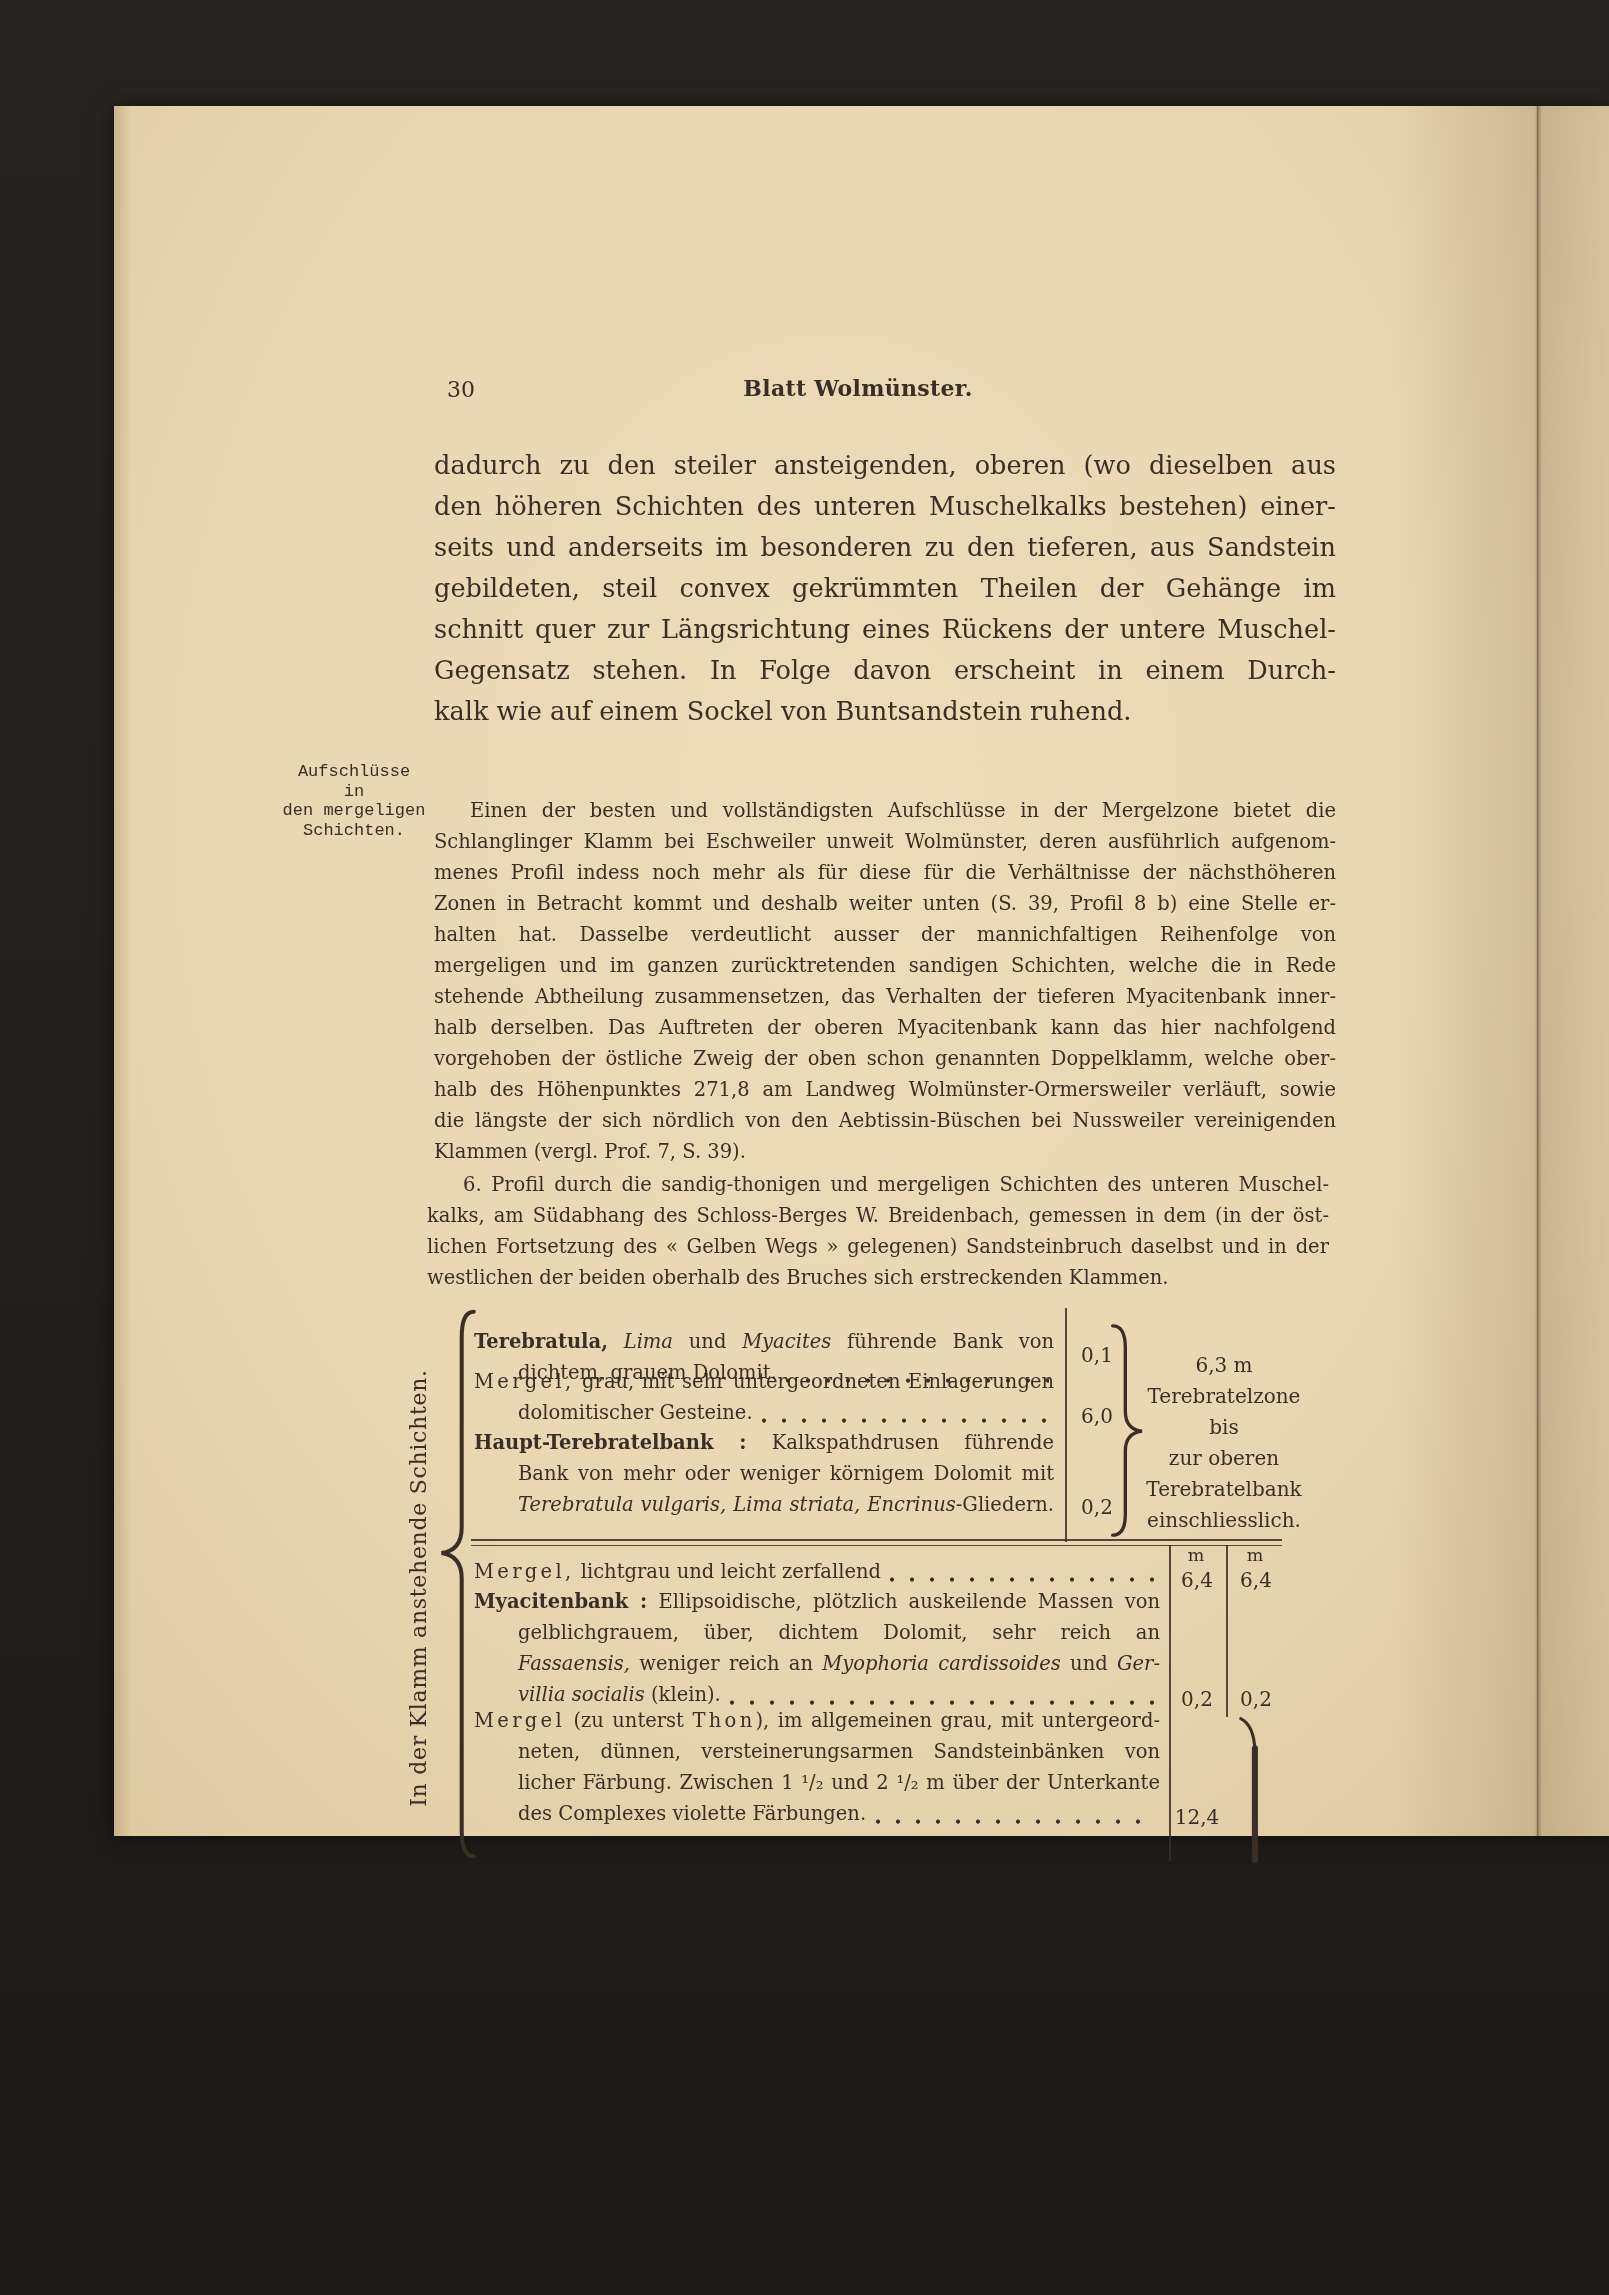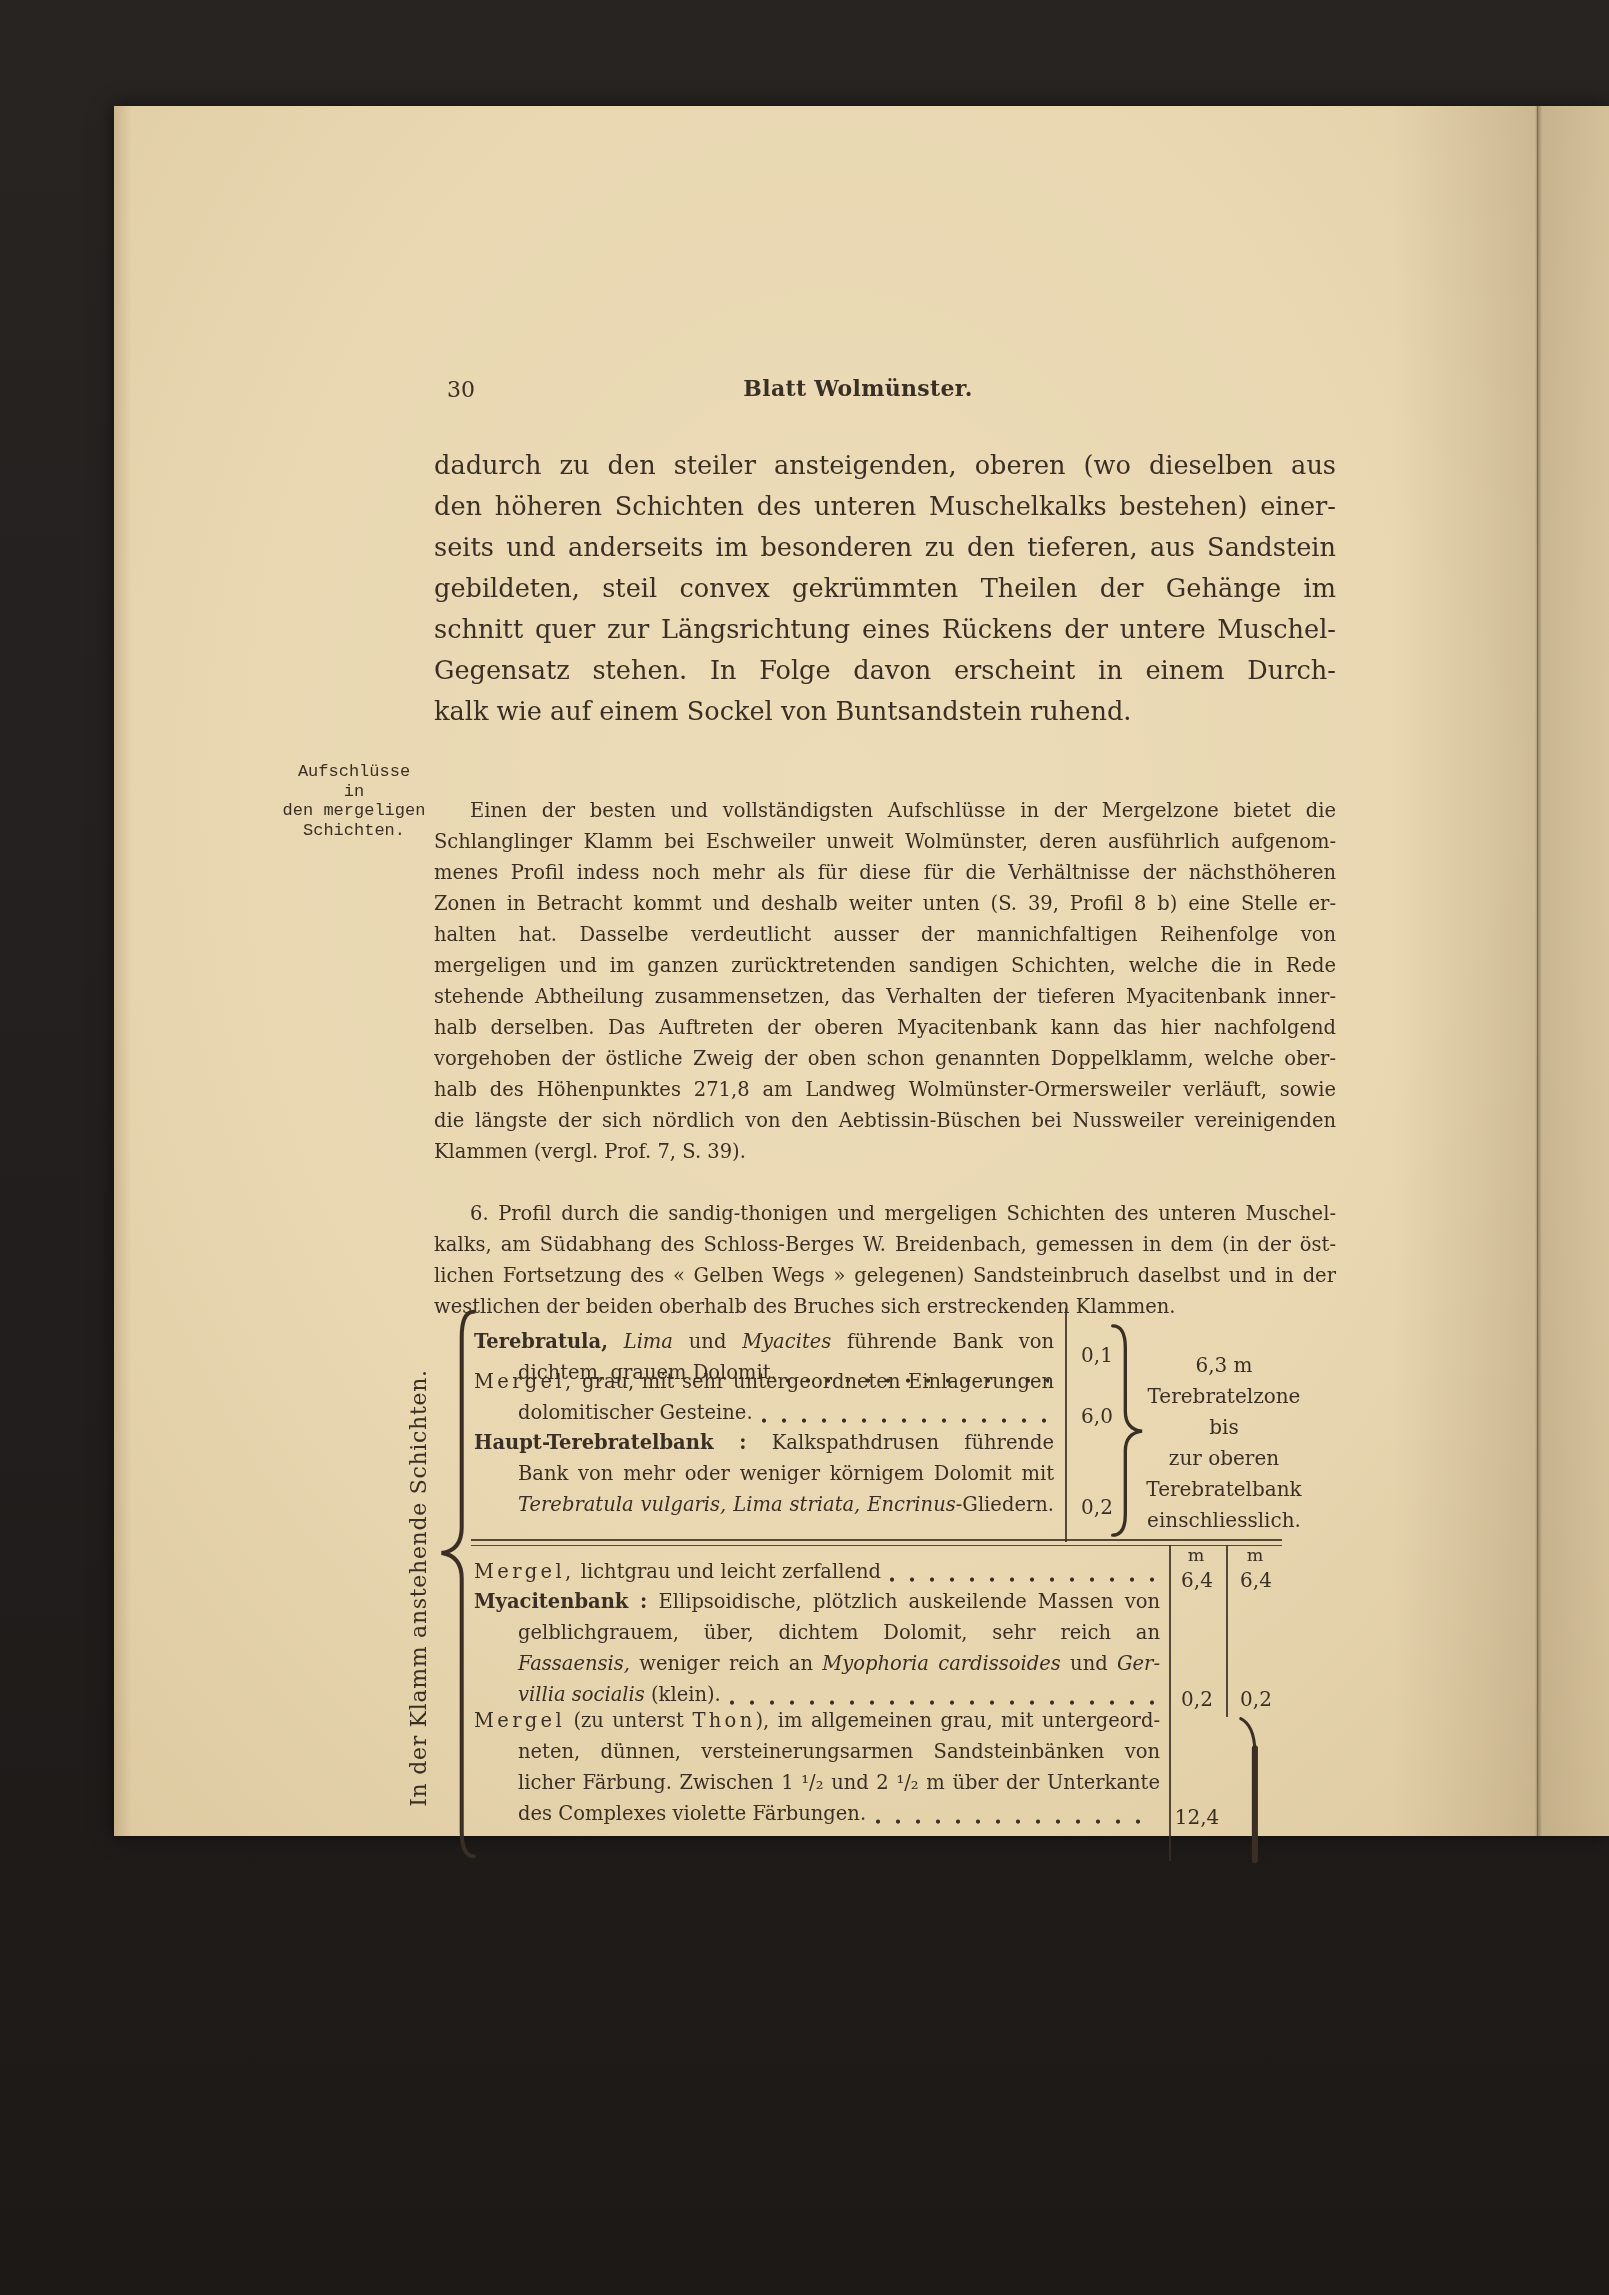--- a/index.html
+++ b/index.html
@@ -85,21 +85,21 @@
       <div class="line j">halten hat.  Dasselbe verdeutlicht ausser der mannichfaltigen Reihenfolge von vorwaltenden</div>
       <div class="line j">mergeligen und im ganzen zurücktretenden sandigen Schichten, welche die in Rede</div>
       <div class="line j">stehende Abtheilung zusammensetzen, das Verhalten der tieferen Myacitenbank inner-</div>
       <div class="line j">halb derselben.  Das Auftreten der oberen Myacitenbank kann das hier nachfolgend</div>
       <div class="line j">vorgehoben der östliche Zweig der oben schon genannten Doppelklamm, welche ober-</div>
       <div class="line j">halb des Höhenpunktes 271,8 am Landweg Wolmünster-Ormersweiler verläuft, sowie</div>
       <div class="line j">die längste der sich nördlich von den Aebtissin-Büschen bei Nussweiler vereinigenden</div>
       <div class="line">Klammen (vergl. Prof. 7, S. 39).</div>
     </div>
 
-  <div class="lines para-small indent-first" style="left:320px;top:1063px;width:902px;margin-top:29px;">
+  <div class="lines para-small indent-first" style="left:313px;top:1063px;width:902px;">
       <div class="line j">6. Profil durch die sandig-thonigen und mergeligen Schichten des unteren Muschel-</div>
       <div class="line j">kalks, am Südabhang des Schloss-Berges W. Breidenbach, gemessen in dem (in der öst-</div>
       <div class="line j">lichen Fortsetzung des « Gelben Wegs » gelegenen) Sandsteinbruch daselbst und in der</div>
       <div class="line">westlichen der beiden oberhalb des Bruches sich erstreckenden Klammen.</div>
     </div>
 
   <div class="sidelabel" style="left:304px;top:1482px;">In der Klamm anstehende Schichten.</div>
 
   <svg class="brace" style="left:322px;top:1203px;" width="42" height="550" viewBox="0 0 62 818">
     <path d="M56,4 Q38,4 38,42 L38,325 Q38,359 8,363 Q38,367 38,401 L38,776 Q38,814 56,814" stroke-width="6"></path>

